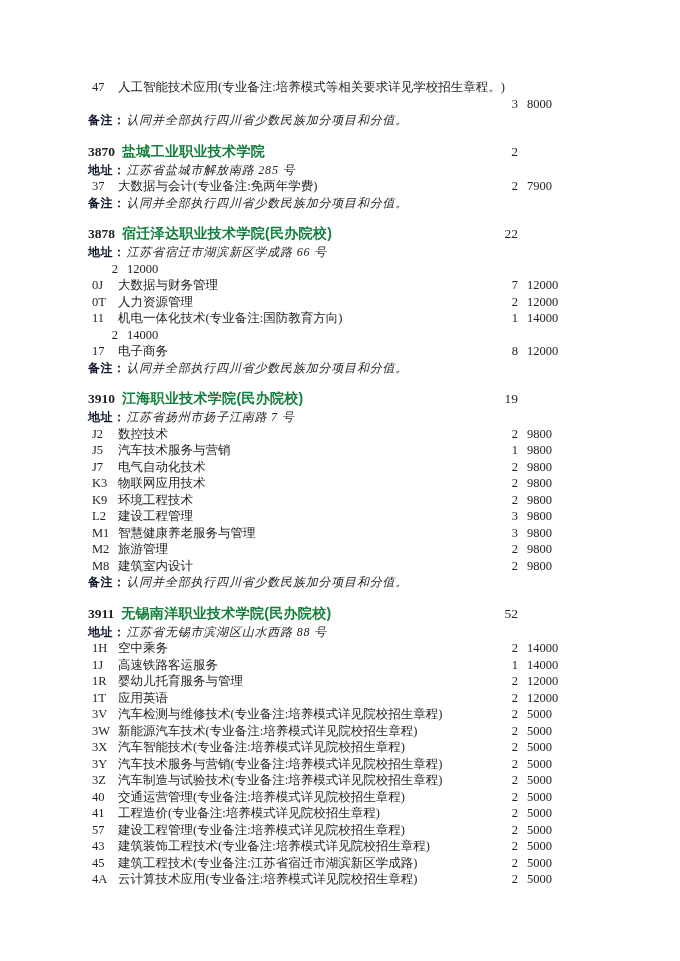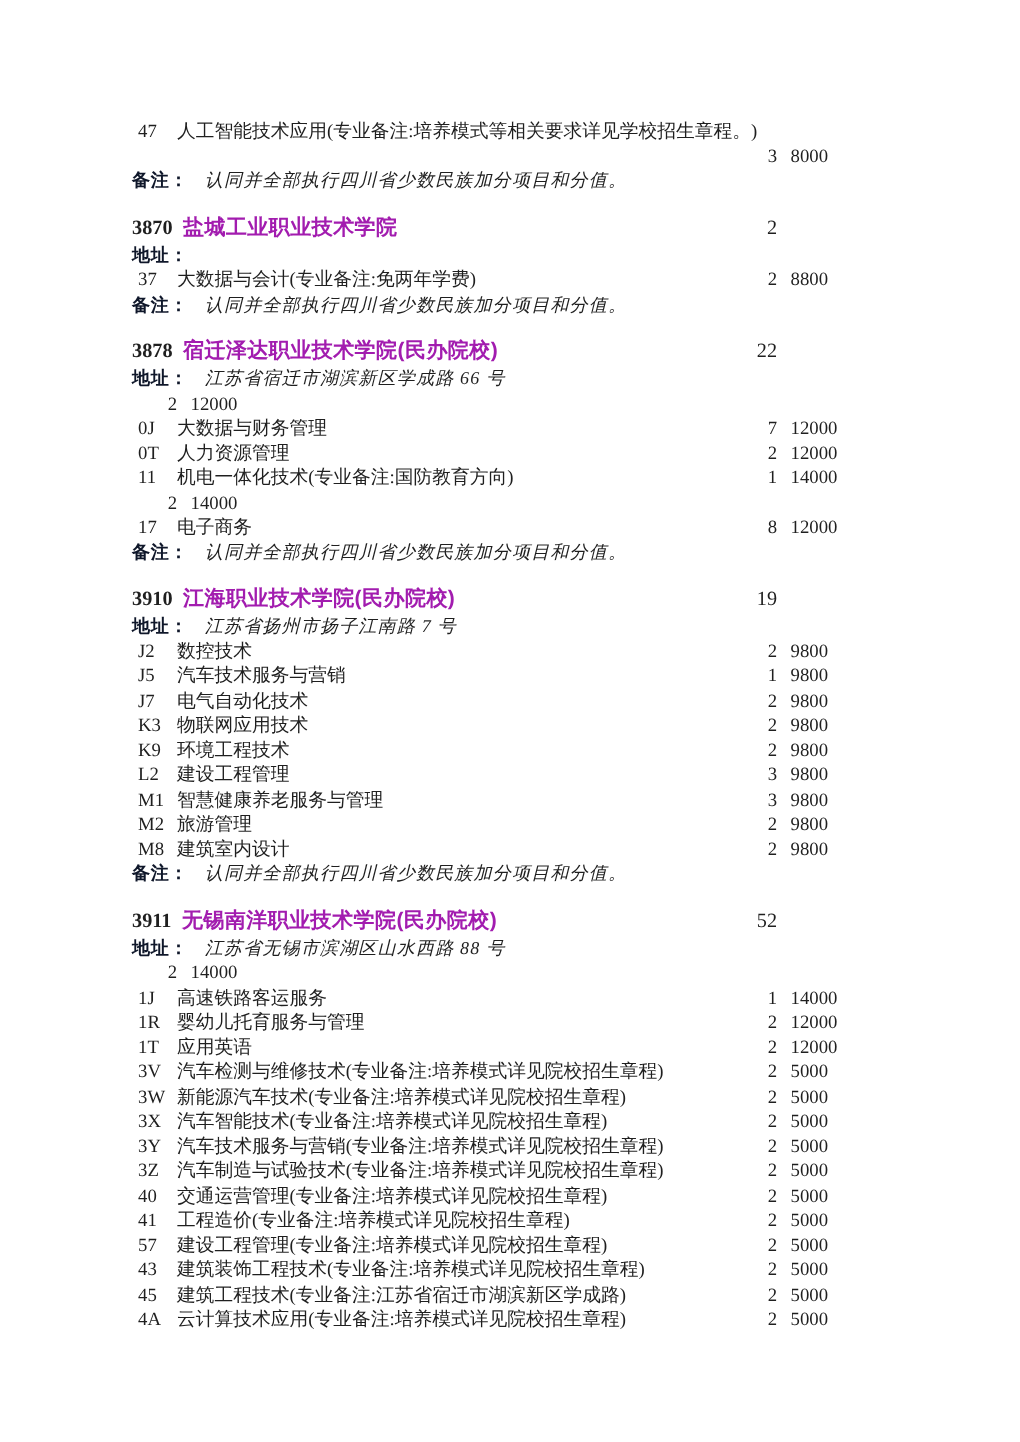--- a/index.html
+++ b/index.html
@@ -35,40 +35,40 @@
 
   .header-row { line-height: 19px; }
   .school-code {
     font-weight: bold;
     font-size: 13.5px;
   }
   .school-name {
     font-family: "Liberation Sans", "DejaVu Sans", sans-serif;
     font-weight: bold;
     font-size: 14px;
-    color: #a21caf;
+    color: #15803d;
     margin-left: 7px;
     letter-spacing: 0.3px;
   }
   .header-row .count { font-size: 13.5px; }
 
   .label-row { line-height: 16.5px; }
   .label {
     font-family: "Liberation Sans", "DejaVu Sans", sans-serif;
     font-weight: bold;
     font-size: 12px;
     color: #0f172a;
     letter-spacing: 0.5px;
     white-space: nowrap;
   }
   .kai {
     font-style: italic;
     font-size: 12px;
     letter-spacing: 0.8px;
-    margin-left: 11px;
+    margin-left: 1px;
   }
 
   .course .row { flex-wrap: nowrap; }
   .course.wrap .row { flex-wrap: wrap; }
   .course.wrap .name { flex: 0 0 100%; }
   .course.wrap .count { margin-left: auto; }
   .course-name-cell { padding-left: 4px; white-space: nowrap; }
   .course.wrap .course-name-cell { white-space: normal; }
   .course-code { display: inline-block; min-width: 26px; }
 </style>
@@ -95,27 +95,28 @@
   </section>
 
   <section class="school-section">
     <div class="row header-row">
       <span class="name"><span class="school-code">3870</span><span class="school-name">盐城工业职业技术学院</span></span>
       <span class="count">2</span>
       <span class="fee"></span>
     </div>
     <div class="row label-row">
       <span class="label">地址：</span>
+      <span class="kai">江苏省盐城市解放南路 285 号</span>
     </div>
     <div class="courses">
   <div class="course">
     <div class="row">
       <span class="name course-name-cell"><span class="course-code">37</span><span>大数据与会计(专业备注:免两年学费)</span></span>
       <span class="count">2</span>
-      <span class="fee">8800</span>
+      <span class="fee">7900</span>
     </div>
   </div>
 </div>
     <div class="row label-row">
       <span class="label">备注：</span>
       <span class="kai">认同并全部执行四川省少数民族加分项目和分值。</span>
     </div>
   </section>
 
   <section class="school-section">
@@ -276,20 +277,21 @@
       <span class="count">52</span>
       <span class="fee"></span>
     </div>
     <div class="row label-row">
       <span class="label">地址：</span>
       <span class="kai">江苏省无锡市滨湖区山水西路 88 号</span>
     </div>
     <div class="courses">
   <div class="course">
     <div class="row">
+      <span class="name course-name-cell"><span class="course-code">1H</span><span>空中乘务</span></span>
       <span class="count">2</span>
       <span class="fee">14000</span>
     </div>
   </div>
 
   <div class="course">
     <div class="row">
       <span class="name course-name-cell"><span class="course-code">1J</span><span>高速铁路客运服务</span></span>
       <span class="count">1</span>
       <span class="fee">14000</span>

